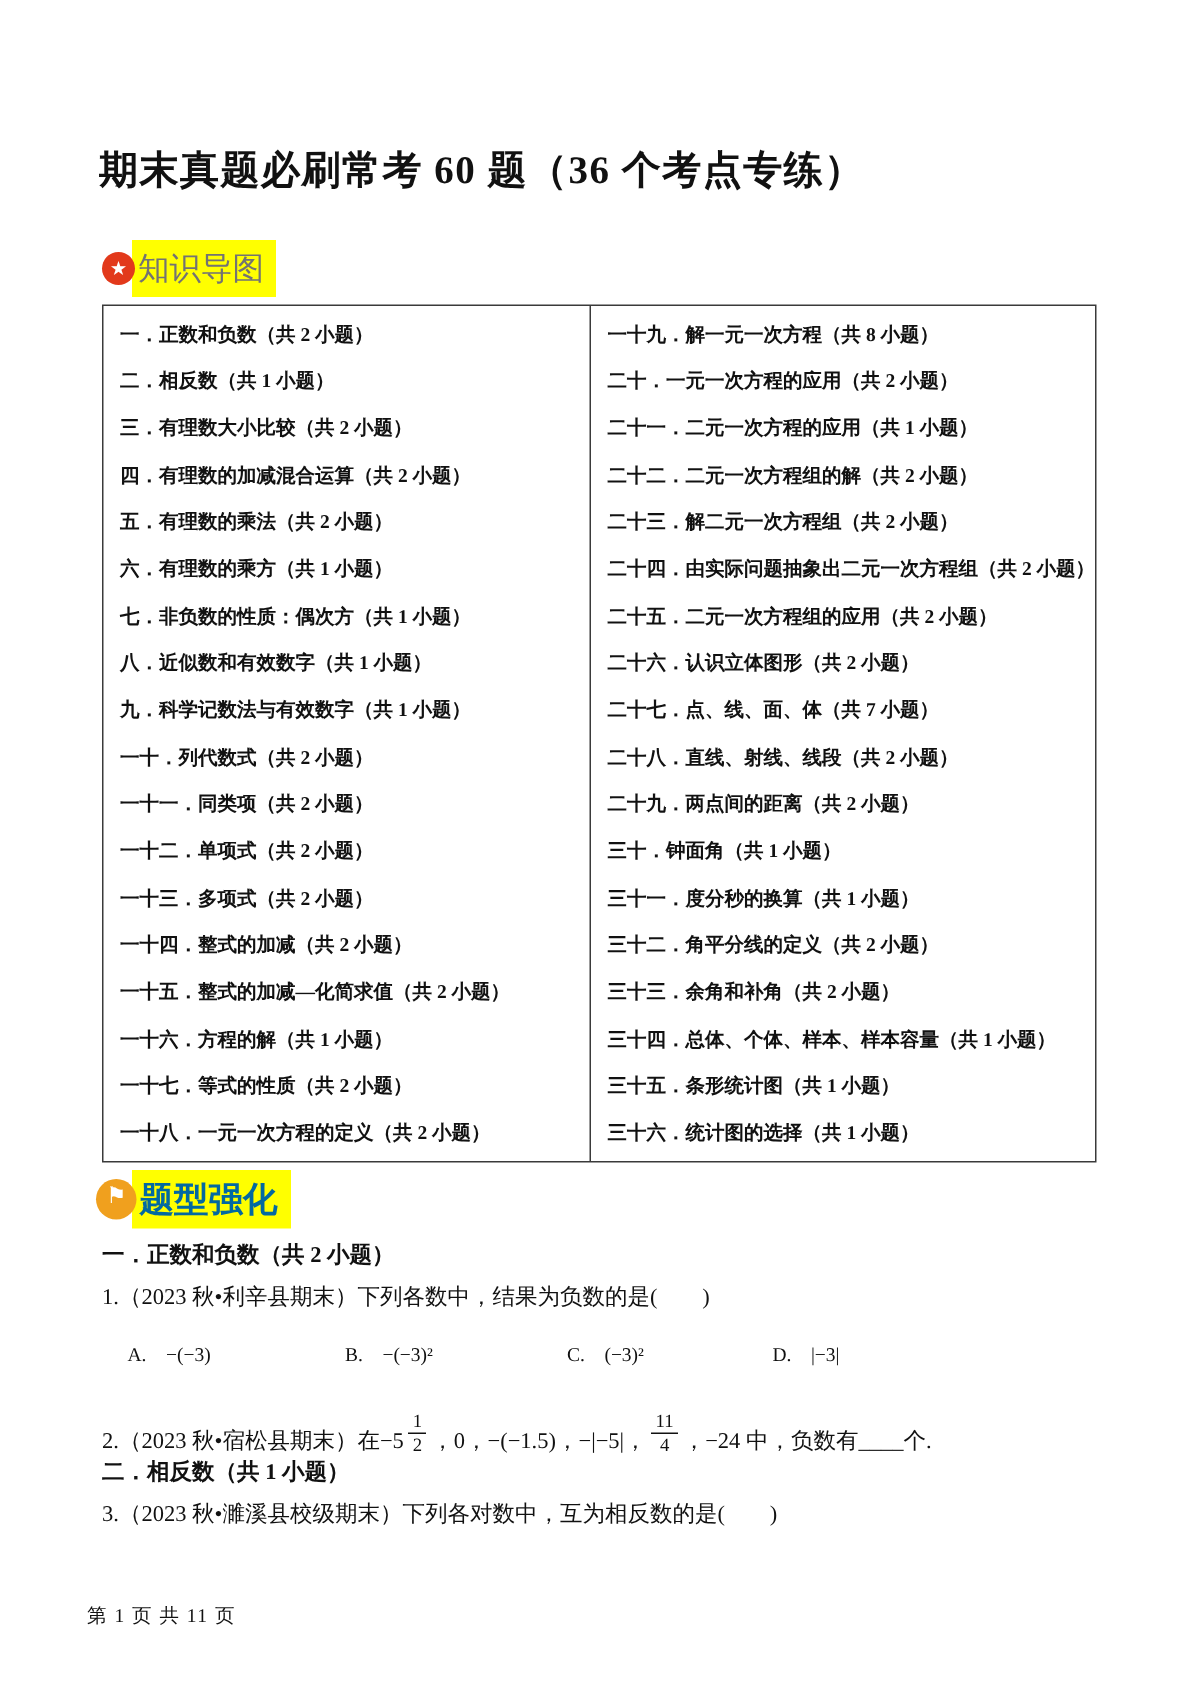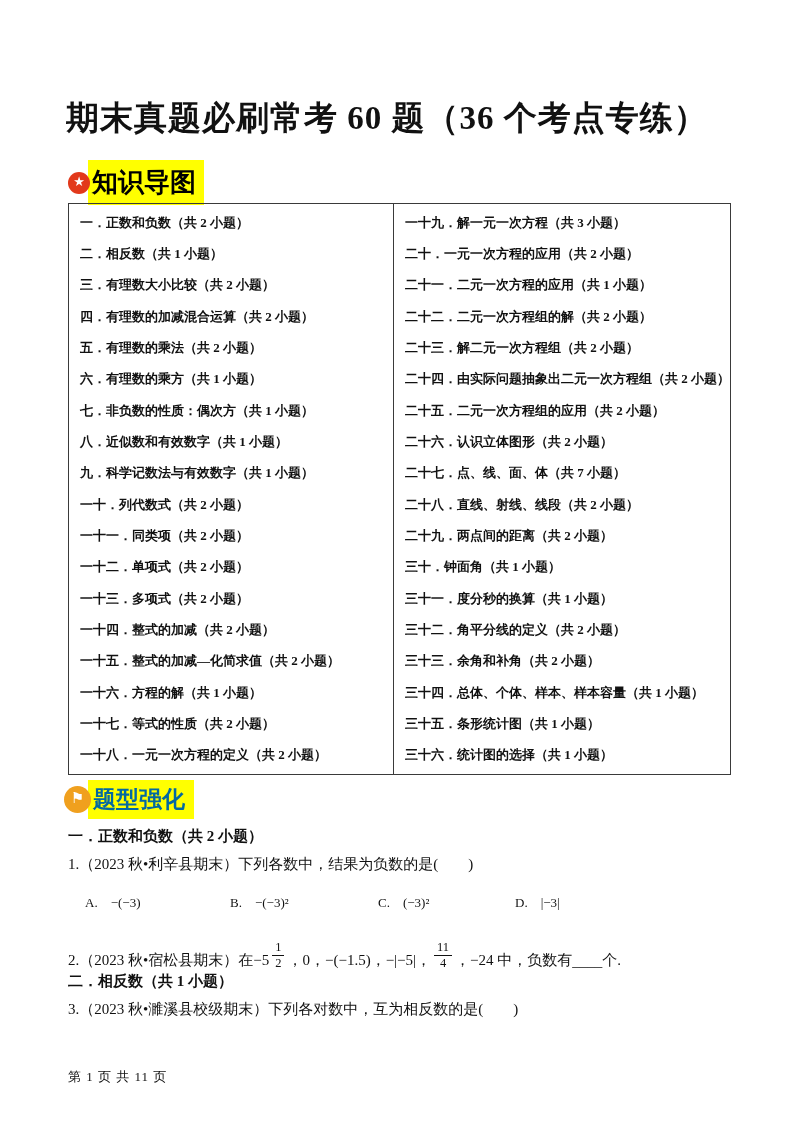--- a/index.html
+++ b/index.html
@@ -5,35 +5,35 @@
   html,body{margin:0;padding:0;background:#ffffff;}
   body{
     width:793px;height:1122px;position:relative;
     font-family:"Liberation Serif","DejaVu Serif",serif;
     color:#111111;
   }
   .page{position:absolute;inset:0;background:#ffffff;}
 
   .title{
     position:absolute;left:66px;top:96px;width:665px;margin:0;
-    font-size:33px;font-weight:bold;letter-spacing:1px;white-space:nowrap;
+    font-size:26px;font-weight:bold;letter-spacing:1px;white-space:nowrap;
   }
 
   
   .sec-header{position:absolute;display:flex;align-items:center;}
   .badge{
     border-radius:50%;display:flex;align-items:center;justify-content:center;
     color:#ffffff;flex:0 0 auto;position:relative;z-index:2;
   }
   .badge-star{width:22px;height:22px;background:#e2391b;font-size:13px;margin-right:-2px;}
   .badge-flag{width:27px;height:27px;background:#f0a01e;font-size:15px;margin-right:-3px;}
   .glyph{line-height:1;transform:translateY(-1px);}
   .hl-label{background:#ffff00;white-space:nowrap;}
   .km-header{left:68px;top:160px;}
-  .km-label{font-size:26px;color:#000000;padding:5px 8px 5px 4px;font-weight:bold;}
+  .km-label{font-size:21px;color:#737373;padding:5px 8px 5px 4px;}
   .ex-header{left:64px;top:780px;}
   .ex-label{font-size:23px;font-weight:bold;color:#0369a1;padding:4px 9px 4px 5px;}
 
   
   .toc-table{
     position:absolute;left:68px;top:203px;width:663px;height:572px;
     display:flex;border:1px solid #3a3a3a;box-sizing:border-box;
   }
   .toc-col{box-sizing:border-box;display:flex;flex-direction:column;justify-content:space-around;padding:3px 0;}
   .toc-left{width:327px;border-right:1px solid #3a3a3a;}
@@ -59,21 +59,21 @@
   .q2{top:924px;display:flex;align-items:flex-end;height:46px;}
   .q2 span{white-space:pre;}
   .frac{
     display:inline-flex;flex-direction:column;align-items:center;
     font-size:12.5px;line-height:1.15;margin:0 3px;
   }
   .frac .num{border-bottom:1px solid #111111;padding:0 3px;}
   .frac .den{padding:0 3px;}
   .blank{display:inline-block;}
 
-  .footer{position:absolute;left:68px;top:1068px;font-size:13px;letter-spacing:1px;}
+  .footer{position:absolute;left:58px;top:1068px;font-size:13px;letter-spacing:1px;}
 </style>
 </head>
 <body>
 
 <div class="page">
 
   <h1 class="title">期末真题必刷常考 60 题（36 个考点专练）</h1>
 
   <div class="sec-header km-header">
     <span class="badge badge-star">
@@ -97,21 +97,21 @@
       <div class="toc-row">一十一．同类项（共 2 小题）</div>
       <div class="toc-row">一十二．单项式（共 2 小题）</div>
       <div class="toc-row">一十三．多项式（共 2 小题）</div>
       <div class="toc-row">一十四．整式的加减（共 2 小题）</div>
       <div class="toc-row">一十五．整式的加减—化简求值（共 2 小题）</div>
       <div class="toc-row">一十六．方程的解（共 1 小题）</div>
       <div class="toc-row">一十七．等式的性质（共 2 小题）</div>
       <div class="toc-row">一十八．一元一次方程的定义（共 2 小题）</div>
     </div>
     <div class="toc-col toc-right">
-      <div class="toc-row">一十九．解一元一次方程（共 3 小题）</div>
+      <div class="toc-row">一十九．解一元一次方程（共 8 小题）</div>
       <div class="toc-row">二十．一元一次方程的应用（共 2 小题）</div>
       <div class="toc-row">二十一．二元一次方程的应用（共 1 小题）</div>
       <div class="toc-row">二十二．二元一次方程组的解（共 2 小题）</div>
       <div class="toc-row">二十三．解二元一次方程组（共 2 小题）</div>
       <div class="toc-row">二十四．由实际问题抽象出二元一次方程组（共 2 小题）</div>
       <div class="toc-row">二十五．二元一次方程组的应用（共 2 小题）</div>
       <div class="toc-row">二十六．认识立体图形（共 2 小题）</div>
       <div class="toc-row">二十七．点、线、面、体（共 7 小题）</div>
       <div class="toc-row">二十八．直线、射线、线段（共 2 小题）</div>
       <div class="toc-row">二十九．两点间的距离（共 2 小题）</div>

